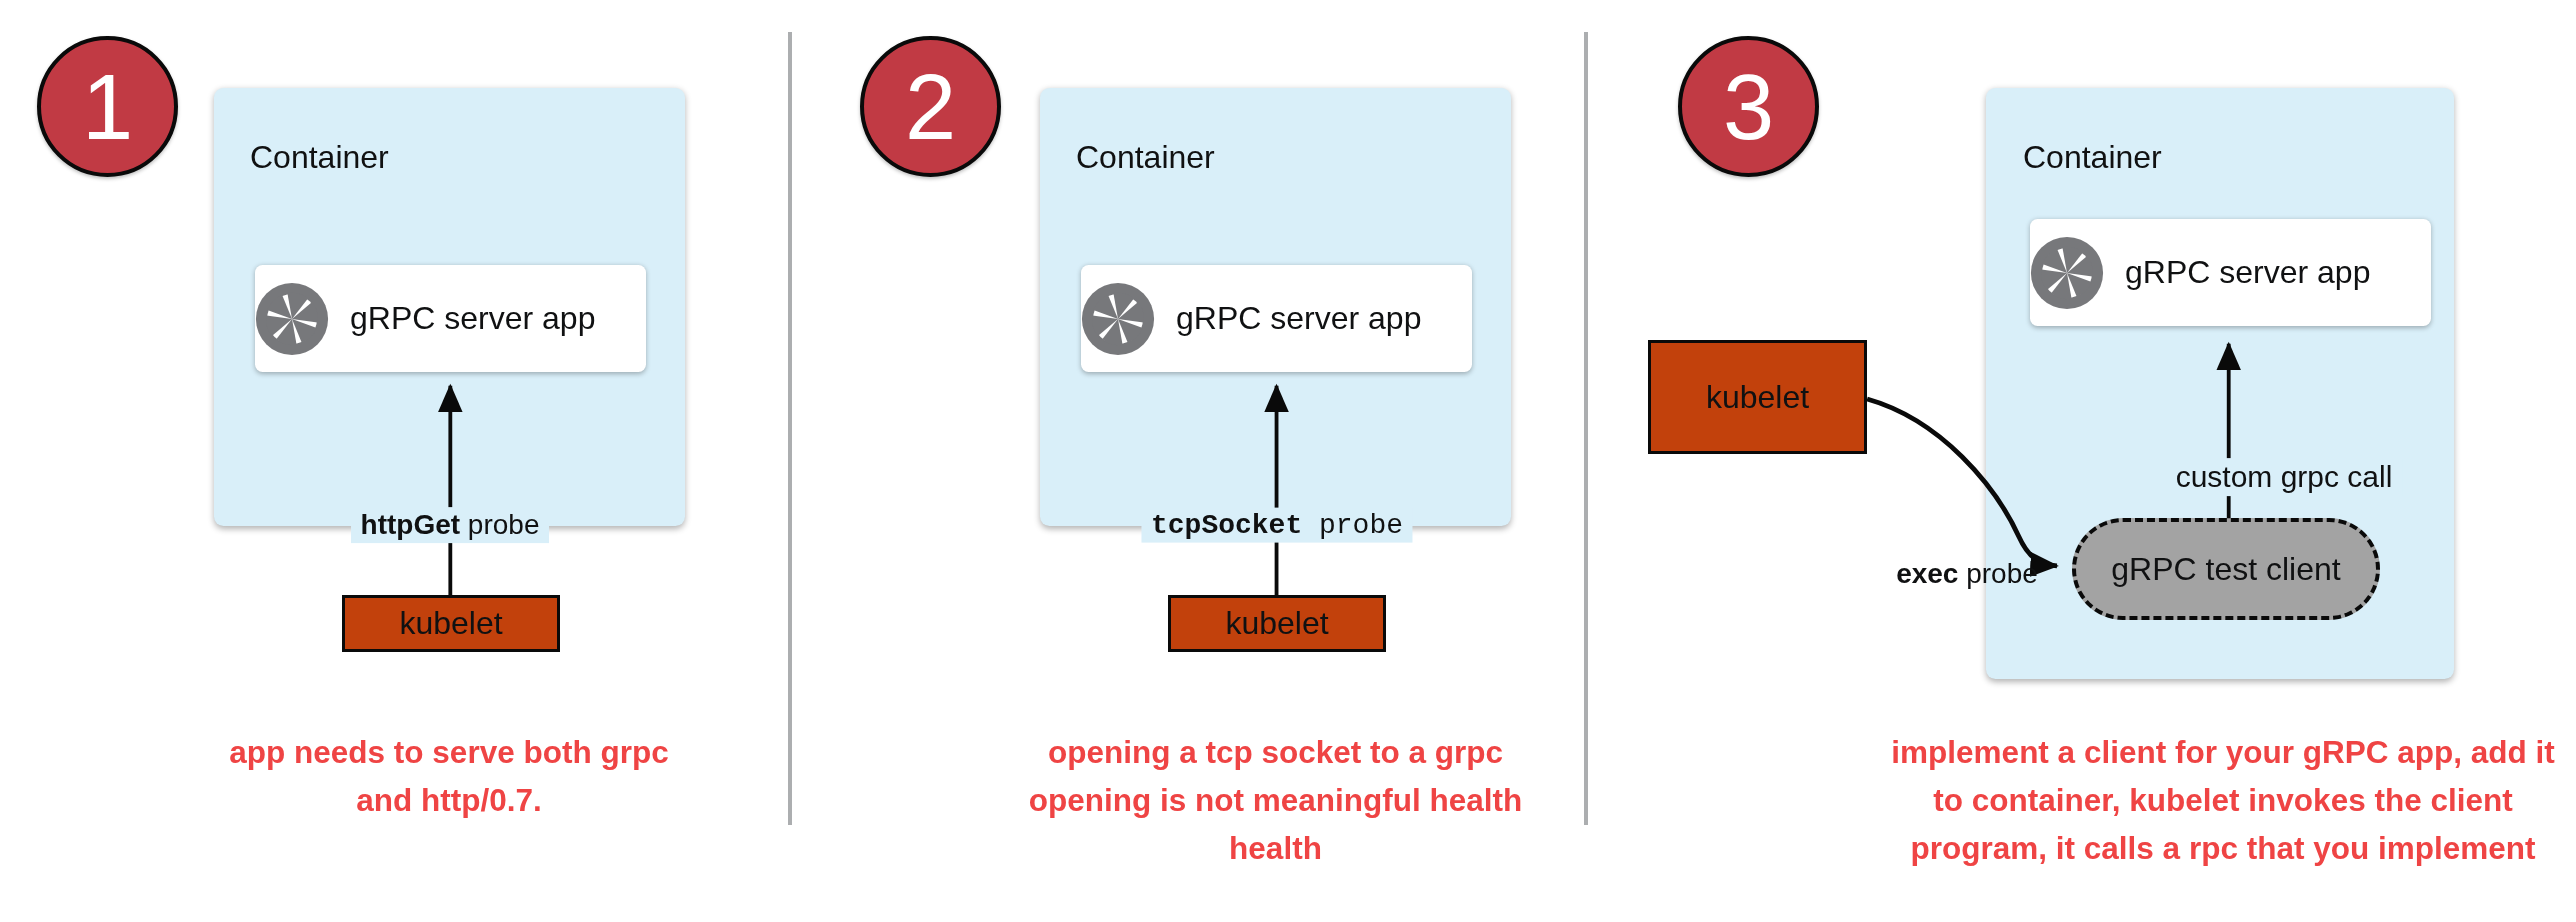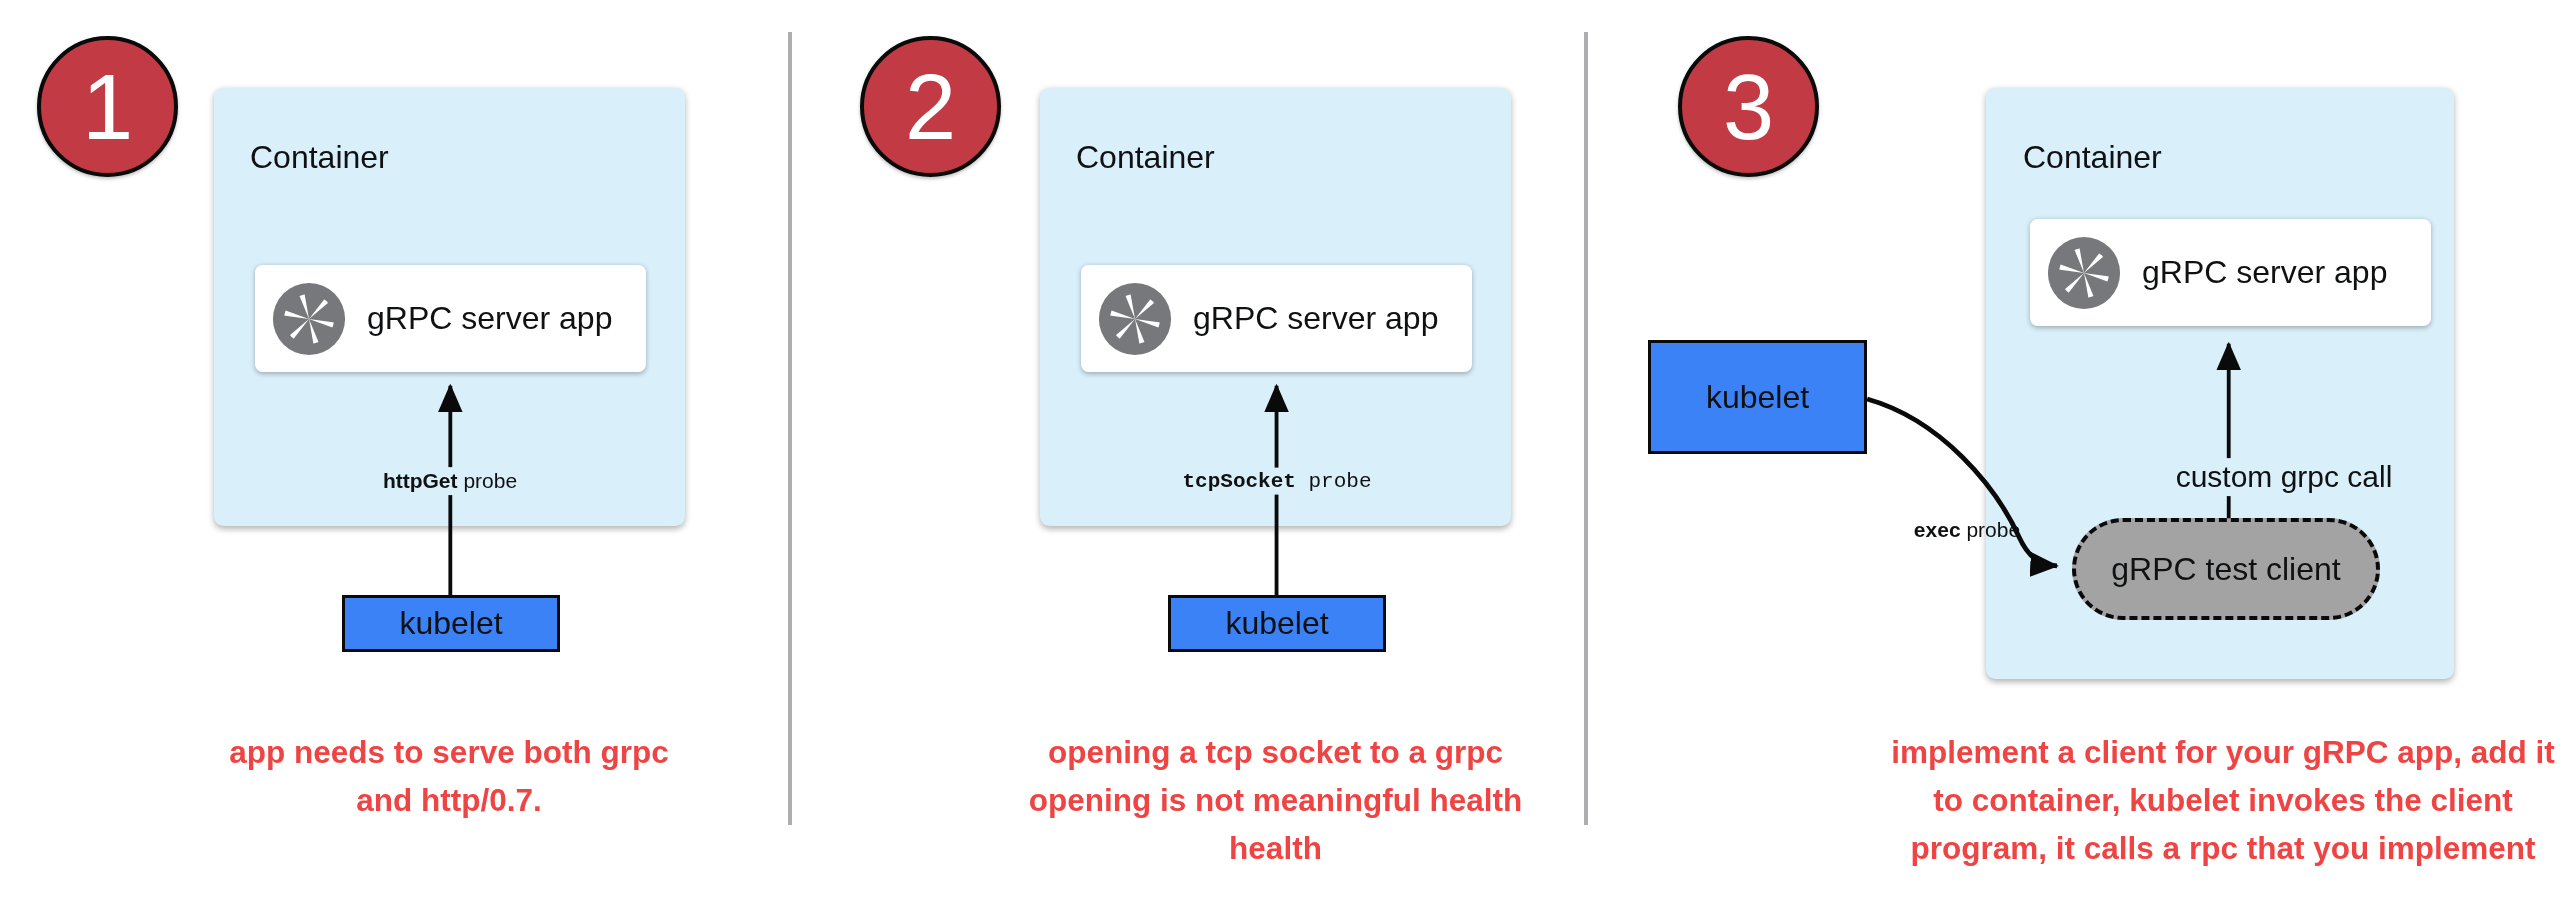--- a/index.html
+++ b/index.html
@@ -17,36 +17,36 @@
   .container-box{
     position:absolute;background:#D9EFF9;border-radius:9.5px;
     box-shadow:0 2.9px 6.7px rgba(0,0,0,.30);
   }
   .container-label{
     position:absolute;font-size:32px;line-height:38px;white-space:nowrap;margin-top:39px;
   }
   .app-box{
     position:absolute;background:#ffffff;border-radius:7.6px;
     box-shadow:0 1.9px 5.7px rgba(0,0,0,.28);
-    display:flex;align-items:center;gap:21px;padding-left:17px;box-sizing:border-box;
+    display:flex;align-items:center;gap:21px;box-sizing:border-box;
   }
   .app-label{font-size:32px;white-space:nowrap;}
   .kubelet-box{
-    position:absolute;background:#3b82f6;border:3.8px solid #0a0a0a;box-sizing:border-box;
+    position:absolute;background:#c2410c;border:3.8px solid #0a0a0a;box-sizing:border-box;
     display:flex;align-items:center;justify-content:center;
     font-size:32px;white-space:nowrap;
   }
   .stadium{
     position:absolute;background:#a3a3a3;border:4.8px dashed #0a0a0a;border-radius:55px;
     box-sizing:border-box;display:flex;align-items:center;justify-content:center;
     font-size:32px;white-space:nowrap;
   }
   .probe-label{
     position:absolute;transform:translate(-50%,-50%);
-    font-size:21px;white-space:nowrap;padding:1.9px 9.5px;z-index:6;
+    font-size:28px;white-space:nowrap;padding:1.9px 9.5px;z-index:6;margin-top:44px;
   }
   .probe-label.on-blue{background:#D9EFF9;}
   .probe-label b{font-weight:700;}
   .float-label{
     position:absolute;transform:translate(-50%,-50%);
     font-size:30px;white-space:nowrap;padding:1.9px 9.5px;z-index:6;background:#D9EFF9;
   }
   .caption{
     position:absolute;text-align:center;font-size:31.5px;line-height:48px;color:#ef4444;font-weight:bold;
   }

